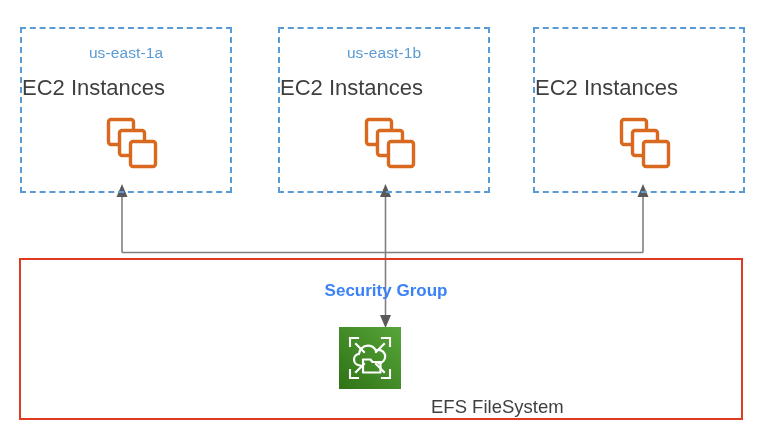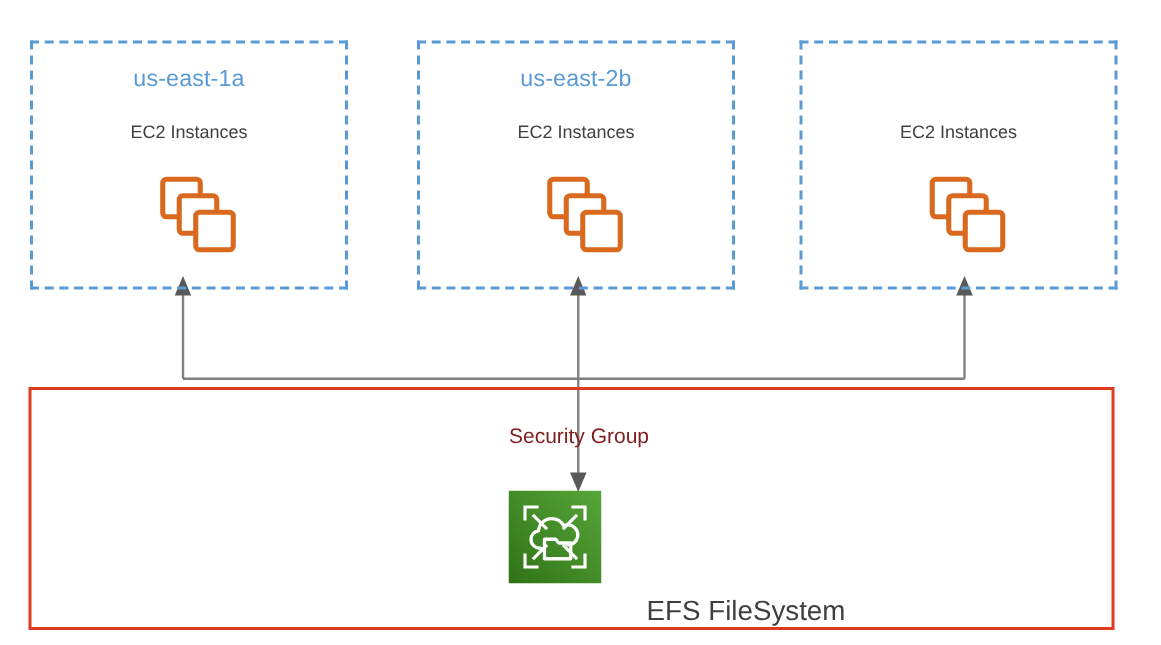--- a/index.html
+++ b/index.html
@@ -35,23 +35,22 @@
     font-size: 15.5px;
     line-height: 19px;
     letter-spacing: 0.1px;
     white-space: nowrap;
   }
   .az-sublabel {
     position: absolute;
     left: 0;
     right: 0;
     top: 49px;
-    text-align: center;
     color: #3F3F3F;
-    font-size: 12px;
+    font-size: 22px;
     line-height: 20px;
     white-space: nowrap;
   }
 
   
   .ec2-icon {
     position: absolute;
     left: 50%;
     top: 88px;
     width: 56px;
@@ -62,25 +61,26 @@
 
   
   .sg-box {
     position: absolute;
     box-sizing: border-box;
     border: 2px solid #E03A21;
     background: transparent;
   }
   .sg-label {
     position: absolute;
-    color: #7f1d1d;
-    font-size: 14px;
+    color: #3b82f6;
+    font-size: 17px;
     line-height: 21px;
     white-space: nowrap;
     text-align: center;
+    font-weight: bold;
   }
 
   
   .efs-icon {
     position: absolute;
     width: 62px;
     height: 62px;
   }
   .efs-icon svg { display: block; }
   .efs-label {
@@ -136,21 +136,21 @@
         <g fill="#ffffff" stroke="#D9691E" stroke-width="3.4">
           <rect x="2.5" y="2.5" width="25" height="25" rx="2.5" ry="2.5"></rect>
           <rect x="13.5" y="13.5" width="25" height="25" rx="2.5" ry="2.5"></rect>
           <rect x="24.5" y="24.5" width="25" height="25" rx="2.5" ry="2.5"></rect>
         </g>
       </svg>
     </div>
   </div>
 
   <div class="az-box" style="left:278px; top:27px; width:212px; height:166px;">
-    <div class="az-label">us-east-2b</div>
+    <div class="az-label">us-east-1b</div>
     <div class="az-sublabel">EC2 Instances</div>
     <div class="ec2-icon">
       <svg viewBox="0 0 56 52" width="56" height="52" xmlns="http://www.w3.org/2000/svg">
         <g fill="#ffffff" stroke="#D9691E" stroke-width="3.4">
           <rect x="2.5" y="2.5" width="25" height="25" rx="2.5" ry="2.5"></rect>
           <rect x="13.5" y="13.5" width="25" height="25" rx="2.5" ry="2.5"></rect>
           <rect x="24.5" y="24.5" width="25" height="25" rx="2.5" ry="2.5"></rect>
         </g>
       </svg>
     </div>

